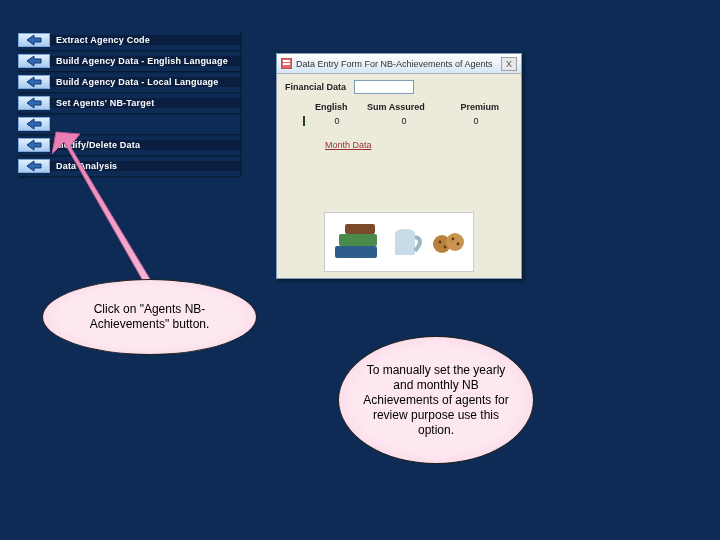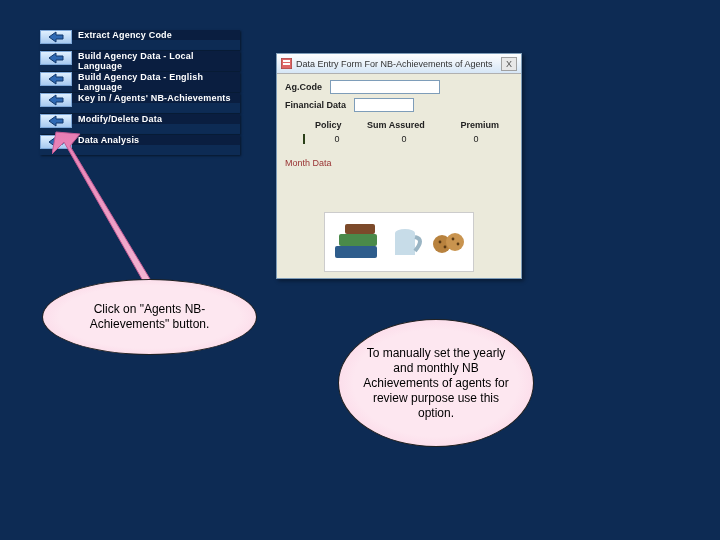--- a/index.html
+++ b/index.html
@@ -13,25 +13,24 @@
     position: relative;
   }
   .menu-list {
     position: absolute;
     top: 30px;
     left: 18px;
     width: 222px;
   }
   .menu-item {
     display: flex;
-    align-items: flex-start;
+    align-items: center;
     margin-bottom: 1px;
     height: 20px;
     box-shadow: 1px 1px 2px rgba(0,0,0,0.5);
-    margin-left: 22px;
   }
   .menu-icon {
     width: 32px;
     background: linear-gradient(#e0f0ff,#a8caf0);
     border: 1px solid #7fa8d8;
     display: flex;
     align-items: center;
     justify-content: center;
   }
   .menu-icon svg { display:block; }
@@ -123,23 +122,25 @@
     border-left: 2px solid #2a4018;
     margin-left:18px;
     padding-left:12px;
   }
   .val-row span:nth-child(1){ width:40px; text-align:center; }
   .val-row span:nth-child(2){ width:70px; text-align:center; }
   .val-row span:nth-child(3){ width:50px; text-align:center; }
   .month-link {
     font-size: 9px;
     color: #993333;
+    text-decoration: underline;
     margin-top: 14px;
     display: inline-block;
     cursor: pointer;
+    margin-left: 40px;
   }
   .form-art {
     position: absolute;
     bottom: 6px;
     left: 50%;
     transform: translateX(-50%);
     width: 150px;
     height: 60px;
     background: #fff;
     border: 1px solid #ccc;
@@ -162,21 +163,21 @@
     padding: 10px 18px;
     line-height: 1.25;
   }
   .callout1 {
     top: 279px;
     left: 42px;
     width: 215px;
     height: 76px;
   }
   .callout2 {
-    top: 319px;
+    top: 336px;
     left: 338px;
     width: 196px;
     height: 128px;
   }
   .arrow {
     position: absolute;
     top: 130px;
     left: 52px;
     width: 120px;
     height: 160px;
@@ -194,37 +195,44 @@
         </svg>
     </div>
     <div class="menu-label">Extract Agency Code</div>
   </div>
   <div class="menu-item">
     <div class="menu-icon">
       <svg width="18" height="12" viewBox="0 0 18 12">
           <polygon points="2,6 9,1 9,4 16,4 16,8 9,8 9,11" fill="#2f69b3" stroke="#12386c"></polygon>
         </svg>
     </div>
+    <div class="menu-label">Build Agency Data - English Language</div>
+  </div>
+  <div class="menu-item">
+    <div class="menu-icon">
+      <svg width="18" height="12" viewBox="0 0 18 12">
+          <polygon points="2,6 9,1 9,4 16,4 16,8 9,8 9,11" fill="#2f69b3" stroke="#12386c"></polygon>
+        </svg>
+    </div>
     <div class="menu-label">Build Agency Data - Local Language</div>
   </div>
   <div class="menu-item">
     <div class="menu-icon">
       <svg width="18" height="12" viewBox="0 0 18 12">
           <polygon points="2,6 9,1 9,4 16,4 16,8 9,8 9,11" fill="#2f69b3" stroke="#12386c"></polygon>
         </svg>
     </div>
-    <div class="menu-label">Build Agency Data - English Language</div>
-  </div>
-  <div class="menu-item">
-    <div class="menu-icon">
-      <svg width="18" height="12" viewBox="0 0 18 12">
-          <polygon points="2,6 9,1 9,4 16,4 16,8 9,8 9,11" fill="#2f69b3" stroke="#12386c"></polygon>
-        </svg>
-    </div>
-    <div class="menu-label">Key in / Agents' NB-Achievements</div>
+    <div class="menu-label">Set Agents' NB-Target</div>
+  </div>
+  <div class="menu-item">
+    <div class="menu-icon">
+      <svg width="18" height="12" viewBox="0 0 18 12">
+          <polygon points="2,6 9,1 9,4 16,4 16,8 9,8 9,11" fill="#2f69b3" stroke="#12386c"></polygon>
+        </svg>
+    </div>
   </div>
   <div class="menu-item">
     <div class="menu-icon">
       <svg width="18" height="12" viewBox="0 0 18 12">
           <polygon points="2,6 9,1 9,4 16,4 16,8 9,8 9,11" fill="#2f69b3" stroke="#12386c"></polygon>
         </svg>
     </div>
     <div class="menu-label">Modify/Delete Data</div>
   </div>
   <div class="menu-item">
@@ -244,29 +252,25 @@
           <rect x="0" y="0" width="11" height="11" fill="#d66" stroke="#944"></rect>
           <rect x="2" y="2" width="7" height="2" fill="#fff"></rect>
           <rect x="2" y="5" width="7" height="2" fill="#fff"></rect>
         </svg>
     </span>
     <span class="form-title-text">Data Entry Form For NB-Achievements of Agents</span>
     <span class="form-close">X</span>
   </div>
   <div class="form-body">
     <div class="form-row">
-      <span>Ag.Code</span>
-      <span class="form-input"></span>
-    </div>
-    <div class="form-row">
       <span>Financial Data</span>
       <span class="form-input" style="max-width:60px"></span>
     </div>
     <div class="col-headers">
-      <span>Policy</span>
+      <span>English</span>
       <span>Sum Assured</span>
       <span>Premium</span>
     </div>
     <div class="val-row">
       <span>0</span>
       <span>0</span>
       <span>0</span>
     </div>
     <span class="month-link">Month Data</span>
   </div>

